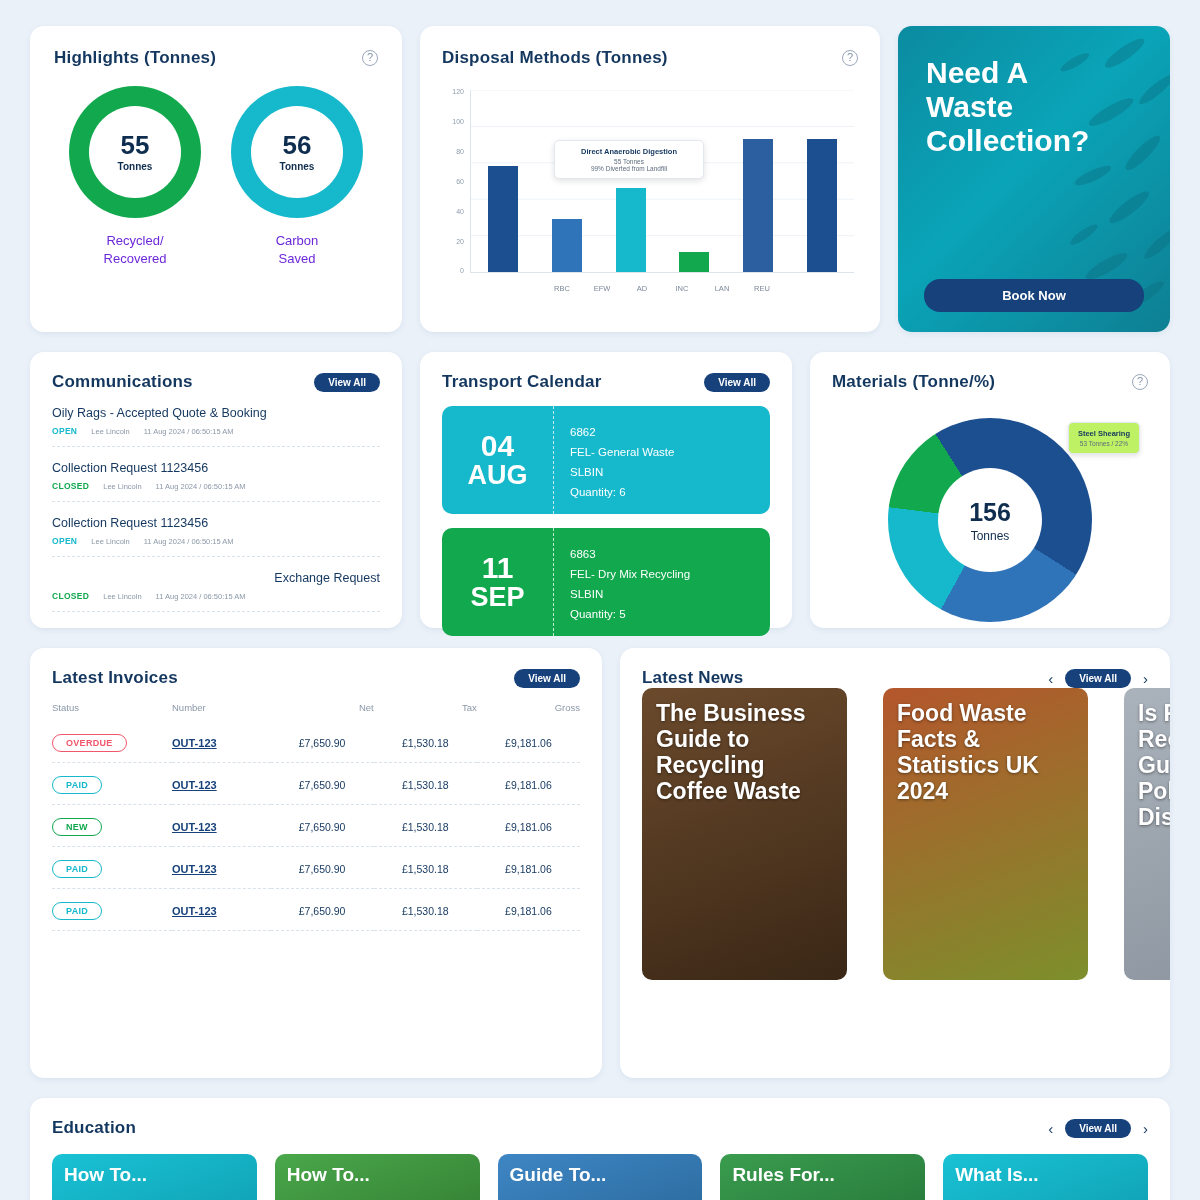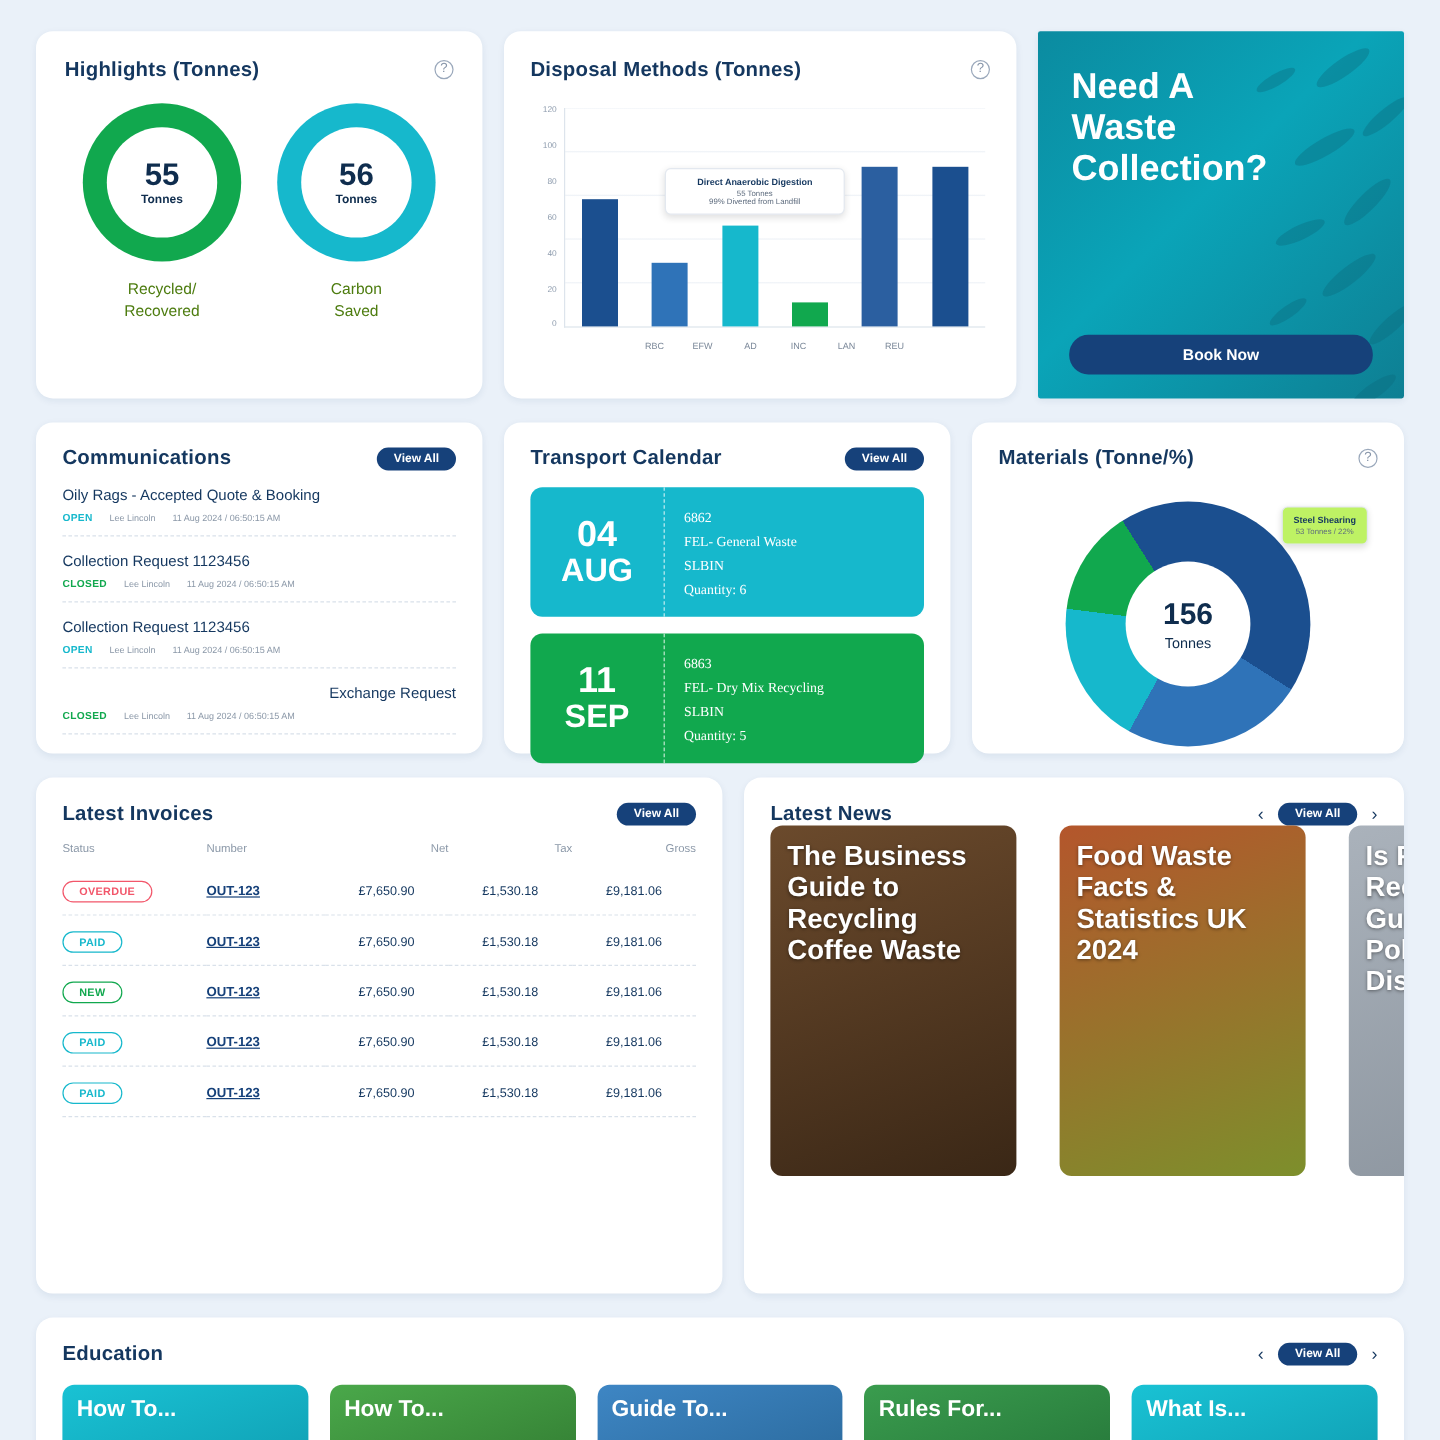--- a/index.html
+++ b/index.html
@@ -32,37 +32,37 @@
   .viewall {
     background: #16417a; color: #fff; border: none;
     border-radius: 11px; font-size: 10px; font-weight: bold;
     padding: 4px 14px; cursor: pointer;
     font-family: "Liberation Sans", sans-serif;
   }
 
   
   .row1 { display: flex; gap: 18px; height: 306px; }
   .c-highlights { width: 372px; padding: 22px 24px; }
-  .c-disposal { width: 427px; padding: 22px 22px; }
-  .c-promo { flex: 1; border-radius: 2px; overflow: hidden; position: relative;
+  .c-disposal { width: 460px; padding: 22px 22px; }
+  .c-promo { flex: 1; border-radius: 14px; overflow: hidden; position: relative;
              background: linear-gradient(135deg,#0b8ba0 0%, #0aa4b8 45%, #0e7f93 100%); }
 
   .donuts { display: flex; justify-content: space-around; margin-top: 18px; }
   .donut-wrap { text-align: center; width: 150px; }
   .donut {
     width: 132px; height: 132px; border-radius: 50%;
     margin: 0 auto; display: flex; align-items: center; justify-content: center;
   }
   .donut-inner {
     width: 92px; height: 92px; background: #fff; border-radius: 50%;
     display: flex; flex-direction: column; align-items: center; justify-content: center;
   }
   .donut-val { font-size: 26px; font-weight: bold; color: #0f2d4e; line-height: 1; }
   .donut-unit { font-size: 10px; font-weight: bold; color: #0f2d4e; margin-top: 3px; }
-  .donut-label { margin-top: 14px; font-size: 13px; color: #4d7c0f; line-height: 1.35; }
+  .donut-label { margin-top: 14px; font-size: 13px; color: #6d28d9; line-height: 1.35; }
 
   
   .chart { position: relative; margin-top: 16px; height: 215px; }
   .ylab { position: absolute; left: 0; font-size: 7px; color: #8d9bad; width: 22px; text-align: right; }
   .plot {
     position: absolute; left: 28px; right: 4px; top: 6px; bottom: 26px;
     border-left: 1px solid #dde4ec; border-bottom: 1px solid #dde4ec;
     display: flex; align-items: flex-end; justify-content: space-around;
     background:
       linear-gradient(to top, transparent 0, transparent calc(20% - 1px), #eef2f7 20%, transparent calc(20% + 1px)),
@@ -111,21 +111,21 @@
   .comm-sub { font-size: 7.5px; color: #8b98a8; }
 
   .tc-item { display: flex; border-radius: 10px; overflow: hidden; margin-top: 14px; height: 108px; }
   .tc-date {
     width: 112px; color: #fff; display: flex; flex-direction: column;
     align-items: center; justify-content: center; font-weight: bold;
     border-right: 1.5px dashed rgba(255,255,255,.75);
   }
   .tc-d { font-size: 30px; line-height: 1; }
   .tc-m { font-size: 27px; line-height: 1.05; }
-  .tc-body { flex: 1; color: #fff; padding: 16px 0 0 16px; font-size: 11.5px; line-height: 1.75; font-family: Liberation Serif, serif; }
+  .tc-body { flex: 1; color: #fff; padding: 16px 0 0 16px; font-size: 11.5px; line-height: 1.75; }
 
   .mat-wrap { position: relative; height: 240px; margin-top: 8px; }
   .donut-big {
     position: absolute; left: 50%; top: 18px; transform: translateX(-50%);
     width: 204px; height: 204px; border-radius: 50%;
   }
   .donut-big-inner {
     position: absolute; left: 50%; top: 50%; transform: translate(-50%,-50%);
     width: 104px; height: 104px; background: #fff; border-radius: 50%;
     display: flex; flex-direction: column; align-items: center; justify-content: center;

